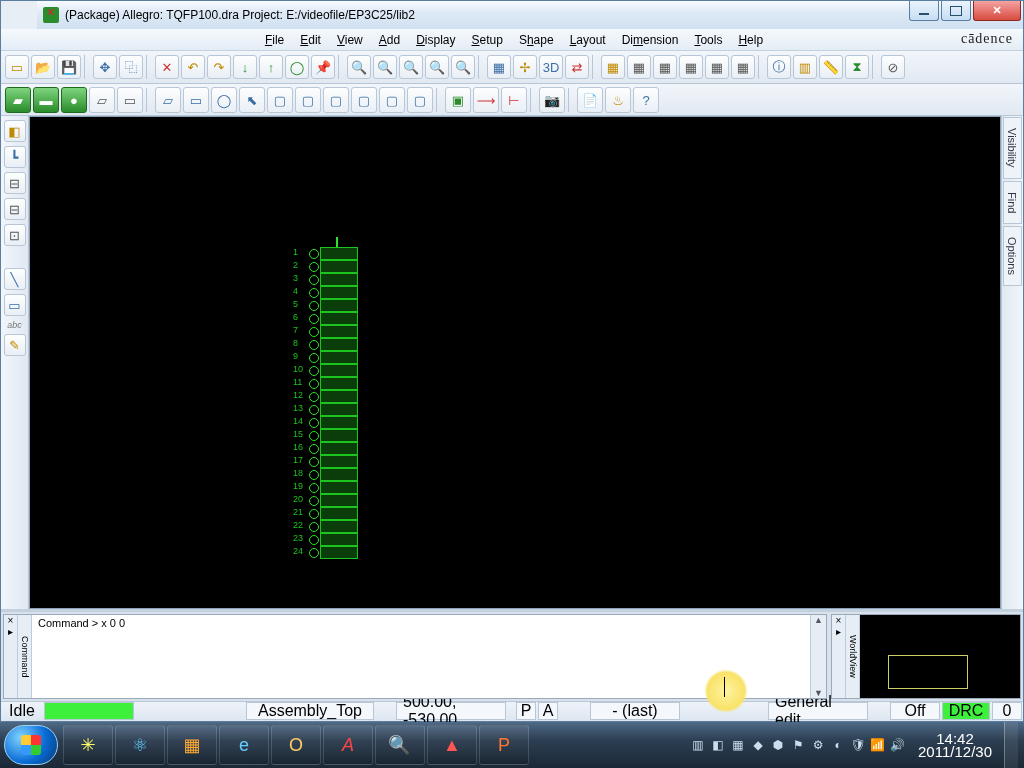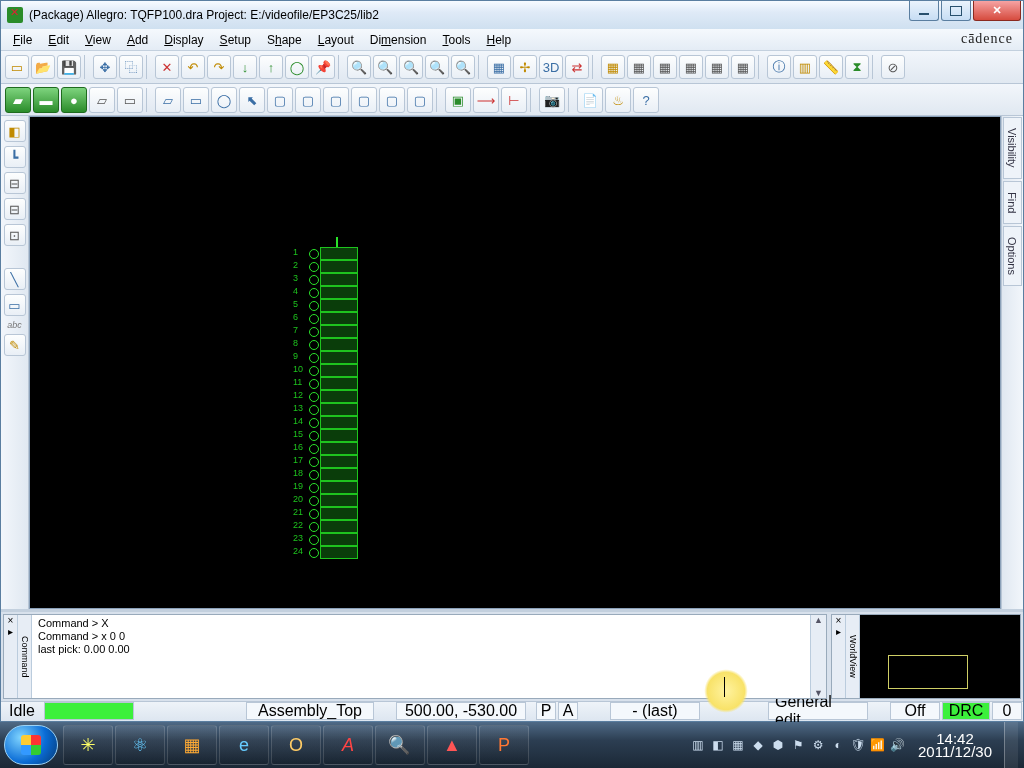--- a/index.html
+++ b/index.html
@@ -1,32 +1,32 @@
 <!DOCTYPE html>
 <html><head>
 <meta charset="utf-8">
 <style>
 * { box-sizing: border-box; margin: 0; padding: 0; font-family: "Segoe UI", Tahoma, sans-serif; }
 html, body { width: 1024px; height: 768px; overflow: hidden; background: #d6e4f2; }
 
 
 .window { width: 1024px; height: 722px; background: #e8eef5; display: flex; flex-direction: column; border: 1px solid #5a7ea0; }
-.titlebar { height: 28px; background: linear-gradient(#f7fbff,#dfeaf7 40%,#cfe0f0); display: flex; align-items: center; padding-left: 6px; font-size: 12px; color: #000; position: relative; }
+.titlebar { height: 28px; background: linear-gradient(#f7fbff,#dfeaf7 40%,#cfe0f0); display: flex; align-items: center; padding-left: 6px; font-size: 12px; color: #000; position: relative; margin-left: 36px; }
 .titlebar .titlebar-icon { width: 16px; height: 16px; margin-right: 6px; display:inline-block; position:relative; }
 .titlebar .titlebar-icon::before{content:"";position:absolute;inset:0;background:#2a8c2a;border-radius:2px;}
 .titlebar .titlebar-icon::after{content:"✕";position:absolute;left:3px;top:-1px;font-size:11px;color:#d23;}
 .titlebar .win-btns { position: absolute; right: 0; top: 0; display: flex; height: 20px; }
 .win-btn { width: 30px; height: 20px; border: 1px solid #5a7ea0; border-top:none; background: linear-gradient(#eaf3fc,#c7ddf4); display:flex; align-items:center; justify-content:center; font-size:11px; color:#29506d; border-radius:0 0 3px 3px; margin-right:2px;}
 .win-btn.close { width: 48px; background: linear-gradient(#f6a3a3,#d64b3e); color:#fff; border-color:#8a2a20;}
 .win-btn.min::before{content:"";width:10px;height:2px;background:#29506d;display:block;margin-top:6px;}
 .win-btn.max::before{content:"";width:10px;height:8px;border:1px solid #29506d;display:block;}
 .win-btn.close::before{content:"✕";font-weight:bold;}
 
 
-.menubar { height: 22px; background: linear-gradient(#f5f9fd,#e4ecf5); display:flex; align-items:center; padding-left:4px; font-size:12px; position:relative; border-bottom:1px solid #c3d0de;}
+.menubar { height: 22px; background: linear-gradient(#f5f9fd,#e4ecf5); display:flex; align-items:center; padding-left:4px; font-size:12px; position:relative; border-bottom:1px solid #c3d0de;justify-content:center;}
 .menubar .mitem { padding: 2px 8px; cursor:default; }
 .menubar .mitem u{text-decoration:underline;}
 .menubar .brand { position:absolute; right:10px; top:2px; font-family: Georgia, serif; font-size:14px; letter-spacing:1px; color:#222;}
 
 
 .toolbars { background: linear-gradient(#f2f6fb,#e0e8f1); border-bottom:1px solid #b8c6d6; padding:2px 4px; display:flex; flex-wrap:wrap; gap:2px; }
 .toolrow{display:flex;align-items:center;height:28px;gap:2px;}
 .tbtn { width:24px; height:24px; border:1px solid #b8c6d6; background:linear-gradient(#fdfefe,#e9eff6); border-radius:3px; display:inline-flex; align-items:center; justify-content:center; font-size:13px; color:#555; position:relative;}
 .tbtn.accent{color:#c08a00;}
 .tbtn.red{color:#c33;}
@@ -242,23 +242,21 @@
       <div class="rtab">Find</div>
       <div class="rtab">Options</div>
     </div>
   </div>
 
   <div class="bottom-panes">
     <div class="cmd-pane">
       <div class="cmd-close">×<br>▸</div>
       <div class="cmd-tab">Command</div>
       <div class="cmd-text" id="cmdlines">
-          <div>Command &gt; X</div>
           <div>Command &gt; x 0 0</div>
-          <div>last pick:  0.00  0.00</div>
         </div>
       <div class="highlight-cursor"></div>
       <div class="caret"></div>
       <div class="cmd-scroll">
           <span>▲</span>
           <span>▼</span>
         </div>
     </div>
     <div class="world-pane">
       <div class="cmd-close">×<br>▸</div>
@@ -268,21 +266,21 @@
       </div>
     </div>
   </div>
 
   <div class="statusbar">
     <div class="stat" style="width:40px;text-align:left;border:none;background:transparent;">Idle</div>
     <div class="stat lime" style="width:90px"></div>
     <div style="flex:0 0 110px"></div>
     <div class="stat" style="width:128px">Assembly_Top</div>
     <div style="flex:0 0 20px"></div>
-    <div class="stat" style="width:130px">500.00, -530.00</div>
+    <div class="stat" style="width:110px">500.00, -530.00</div>
     <div style="flex:0 0 8px"></div>
     <div class="stat" style="width:20px">P</div>
     <div class="stat" style="width:20px">A</div>
     <div style="flex:0 0 30px"></div>
     <div class="stat" style="width:90px">- (last)</div>
     <div style="flex:1"></div>
     <div class="stat" style="width:100px">General edit</div>
     <div style="flex:0 0 20px"></div>
     <div class="stat" style="width:50px">Off</div>
     <div class="stat lime" style="width:48px">DRC</div>

